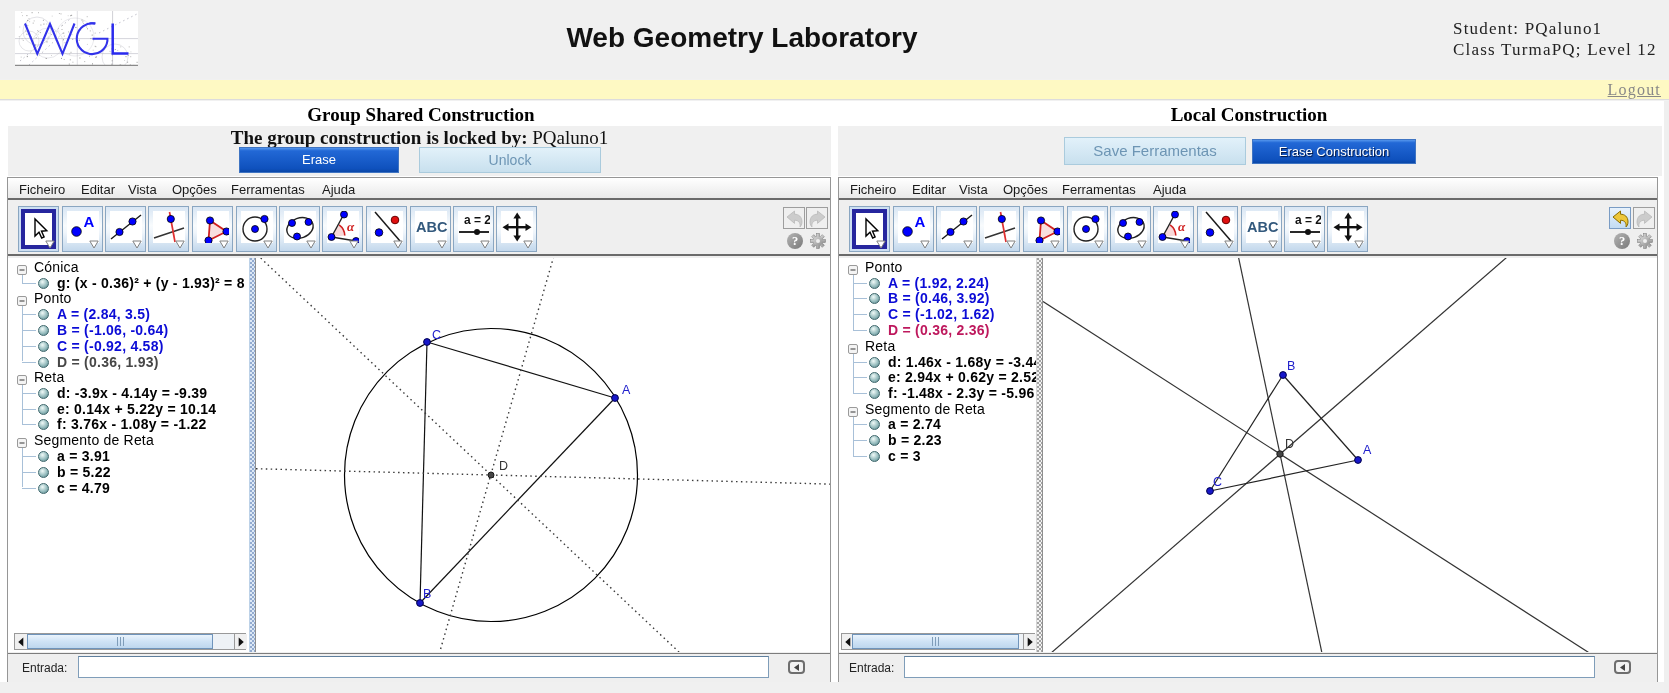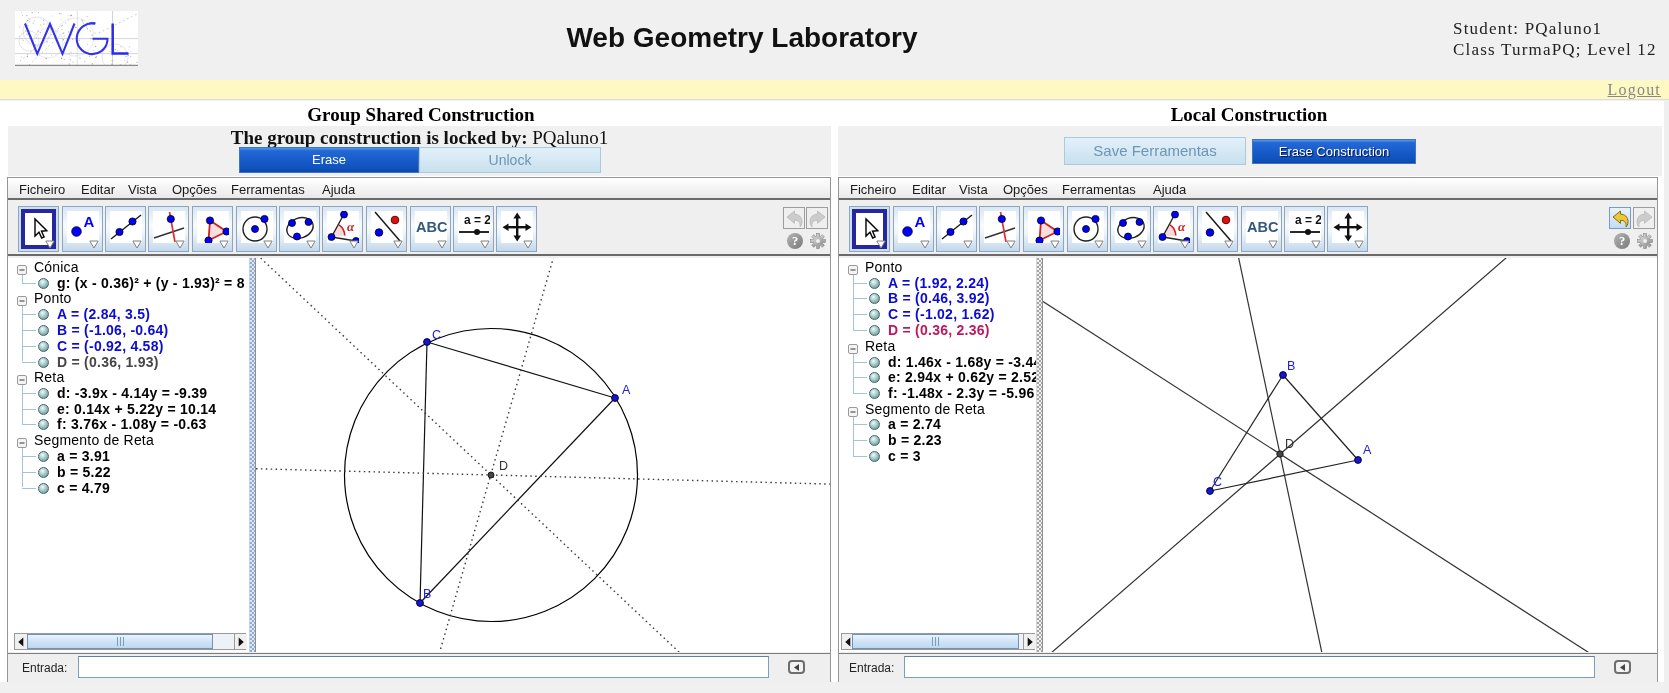--- a/index.html
+++ b/index.html
@@ -192,21 +192,21 @@
     <a>Logout</a>
   </div>
 <div class="content"></div>
 <div class="abs" style="left:0;top:682px;width:1669px;height:11px;background:#f0f0f0"></div>
 <div class="abs" style="left:1664px;top:101px;width:5px;height:592px;background:#efefef"></div>
 <div class="ptitle" style="left:221px">Group Shared Construction</div>
 <div class="ptitle" style="left:1049px">Local Construction</div>
 <div class="pbox" style="left:8px;width:823px"></div>
 <div class="pbox" style="left:838px;width:824px"></div>
 <div class="locktxt" style="left:8px"><b>The group construction is locked by:</b> PQaluno1</div>
-<div class="btn-blue" style="left:239px;top:147px;width:180px;height:26px;line-height:24px">Erase</div>
+<div class="btn-blue" style="left:239px;top:147px;width:160px;height:26px;line-height:24px">Erase</div>
 <div class="btn-lite" style="left:419px;top:147px;width:182px;height:26px;line-height:24px">Unlock</div>
 <div class="btn-lite" style="left:1064px;top:137px;width:182px;height:28px;line-height:26px;font-size:15px">Save Ferramentas</div>
 <div class="btn-blue" style="left:1252px;top:139px;width:164px;height:25px;line-height:23px;font-weight:normal;text-shadow:1px 1px 1px #00113a">Erase Construction</div>
 <div class="applet" style="left:7px;top:177px;width:824px;height:505px">
     <div class="menubar">
       <span class="mi" style="left:11px">Ficheiro</span>
       <span class="mi" style="left:73px">Editar</span>
       <span class="mi" style="left:120px">Vista</span>
       <span class="mi" style="left:164px">Opções</span>
       <span class="mi" style="left:223px">Ferramentas</span>
@@ -707,21 +707,21 @@
       <div class="trow" style="left:38px;top:385px">
         <span class="marble"></span>
         <span class="itxt" style="color:#000">d: -3.9x - 4.14y = -9.39</span>
       </div>
       <div class="trow" style="left:38px;top:401px">
         <span class="marble"></span>
         <span class="itxt" style="color:#000">e: 0.14x + 5.22y = 10.14</span>
       </div>
       <div class="trow" style="left:38px;top:416px">
         <span class="marble"></span>
-        <span class="itxt" style="color:#000">f: 3.76x - 1.08y = -0.63</span>
+        <span class="itxt" style="color:#000">f: 3.76x - 1.08y = -1.22</span>
       </div>
       <div class="trow" style="left:17px;top:432px">
         <span class="mbox"><svg width="10" height="10" viewBox="0 0 10 10">
             <rect x="0.5" y="0.5" width="9" height="9" rx="1.5" fill="#f4f4f4" stroke="#9a9a9a"></rect>
             <line x1="2.5" y1="5" x2="7.5" y2="5" stroke="#555" stroke-width="1.2"></line>
           </svg></span>
         <span class="htxt">Segmento de Reta</span>
       </div>
       <div class="trow" style="left:38px;top:448px">
         <span class="marble"></span>

